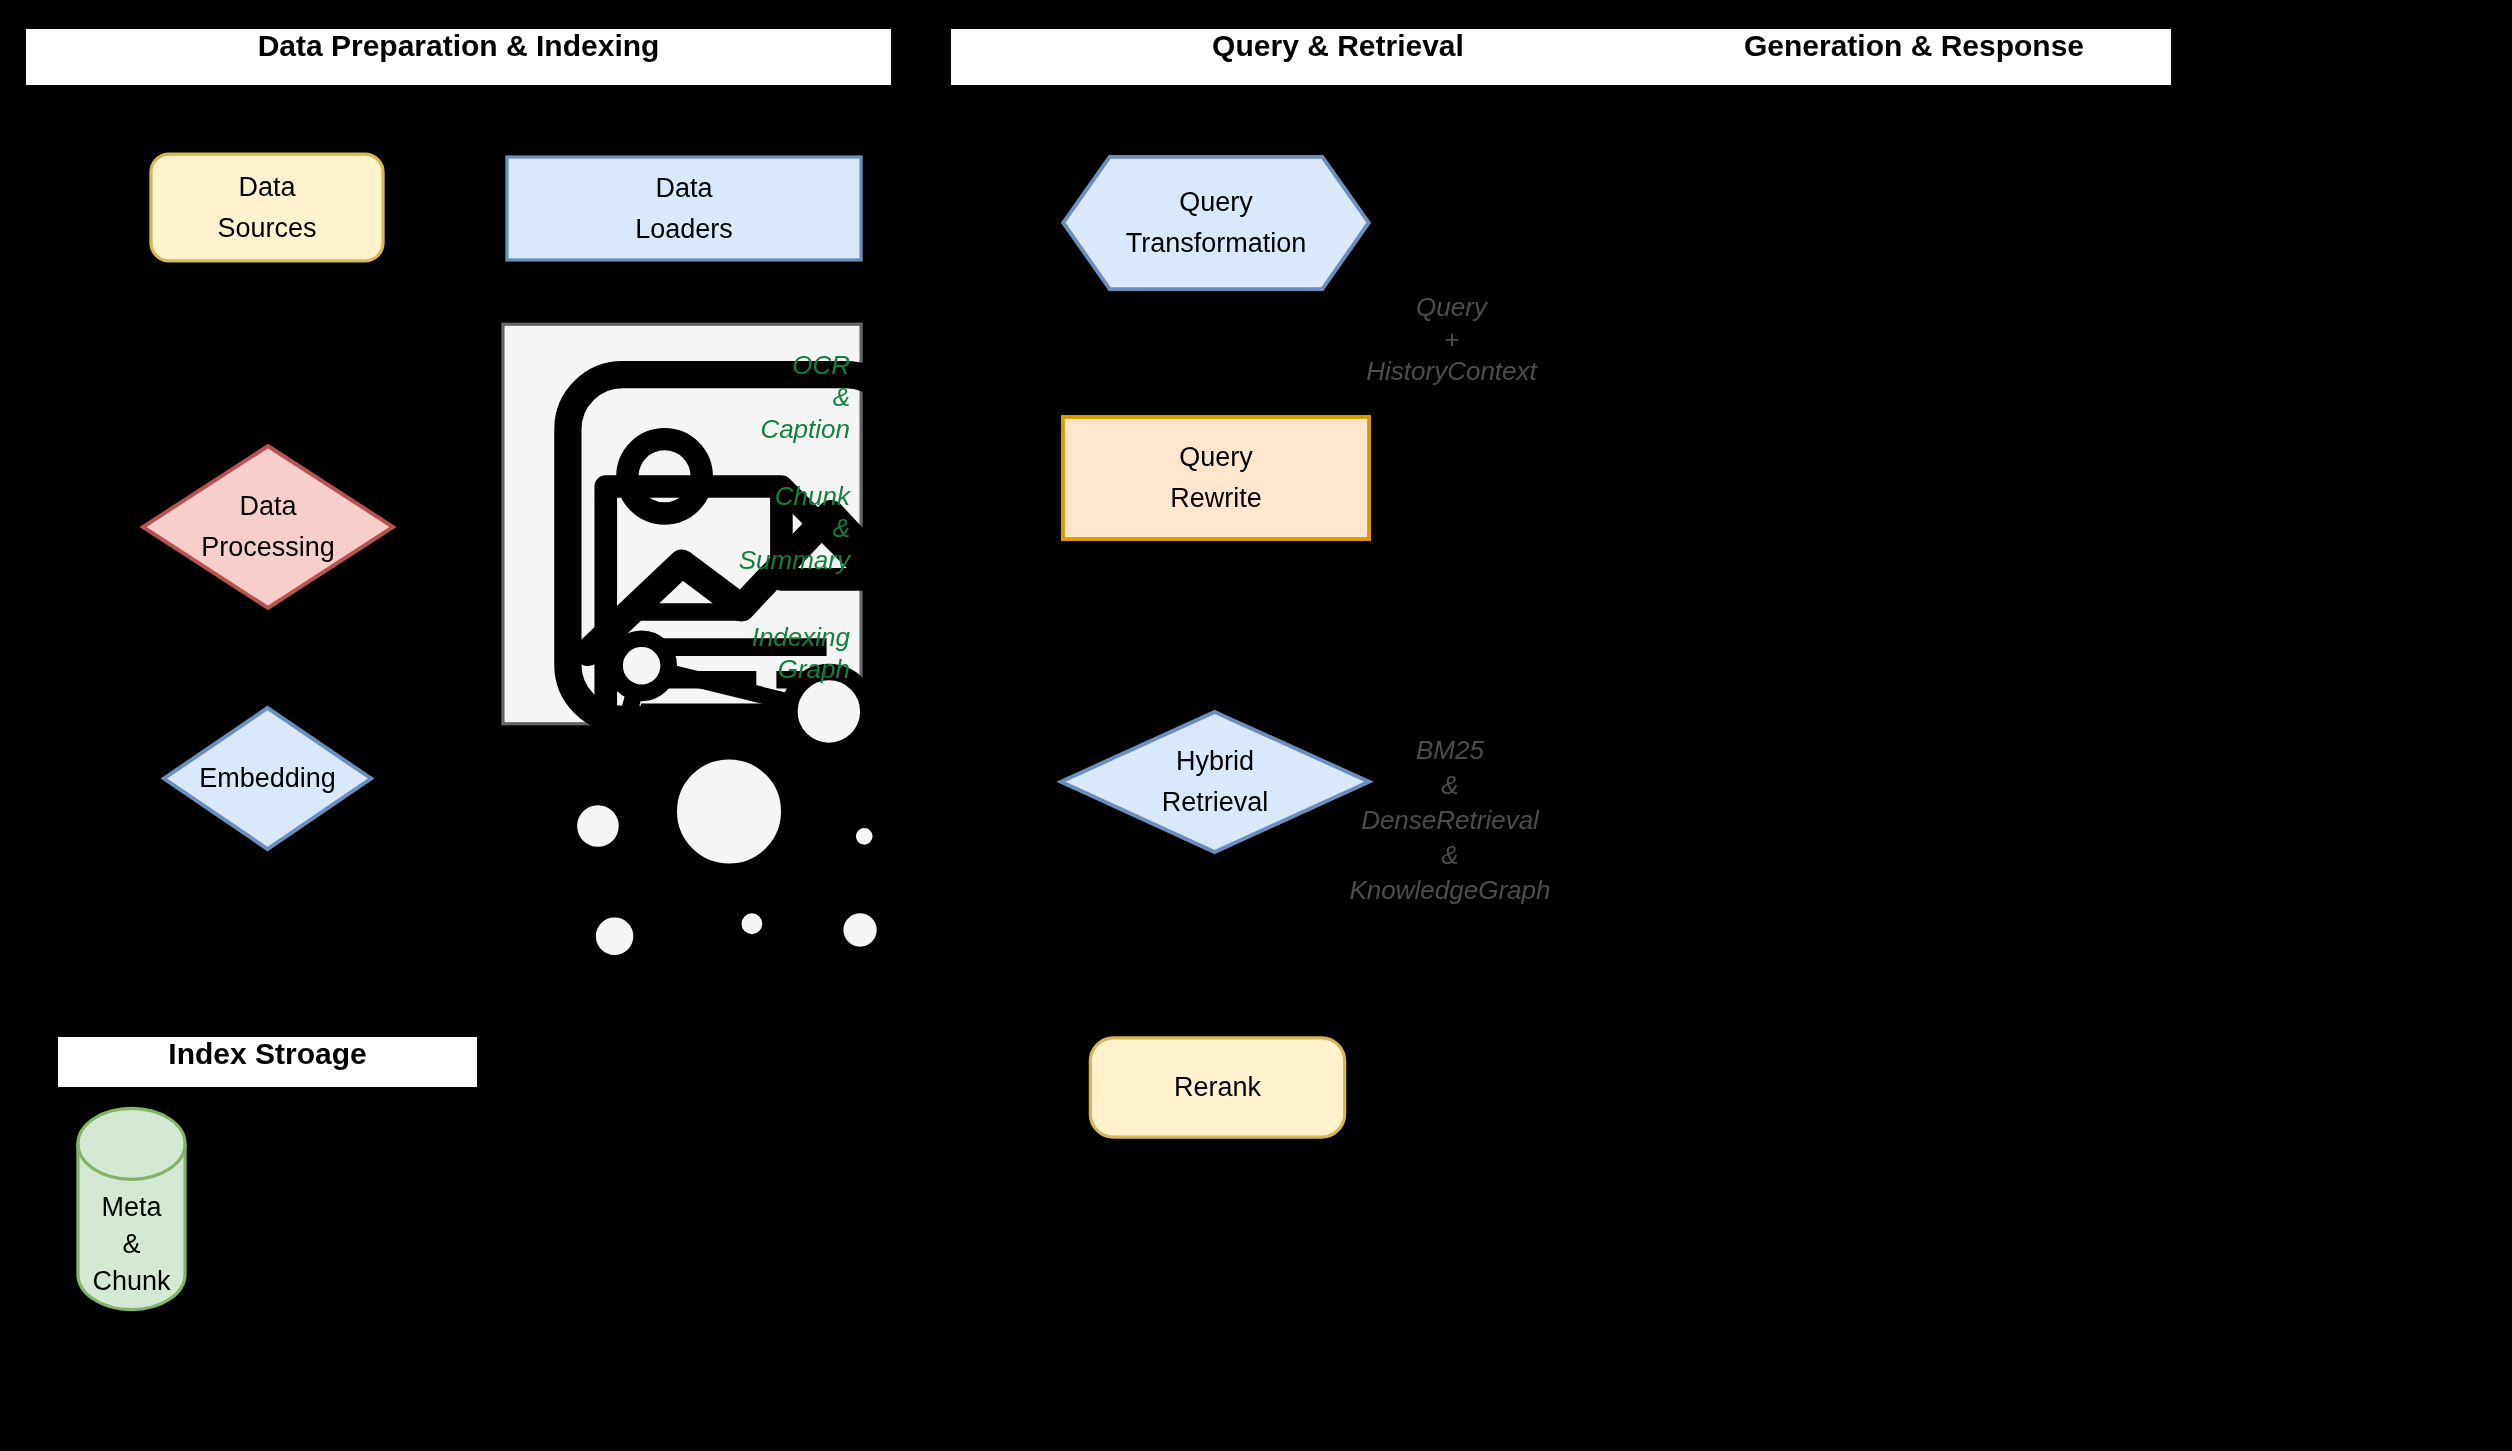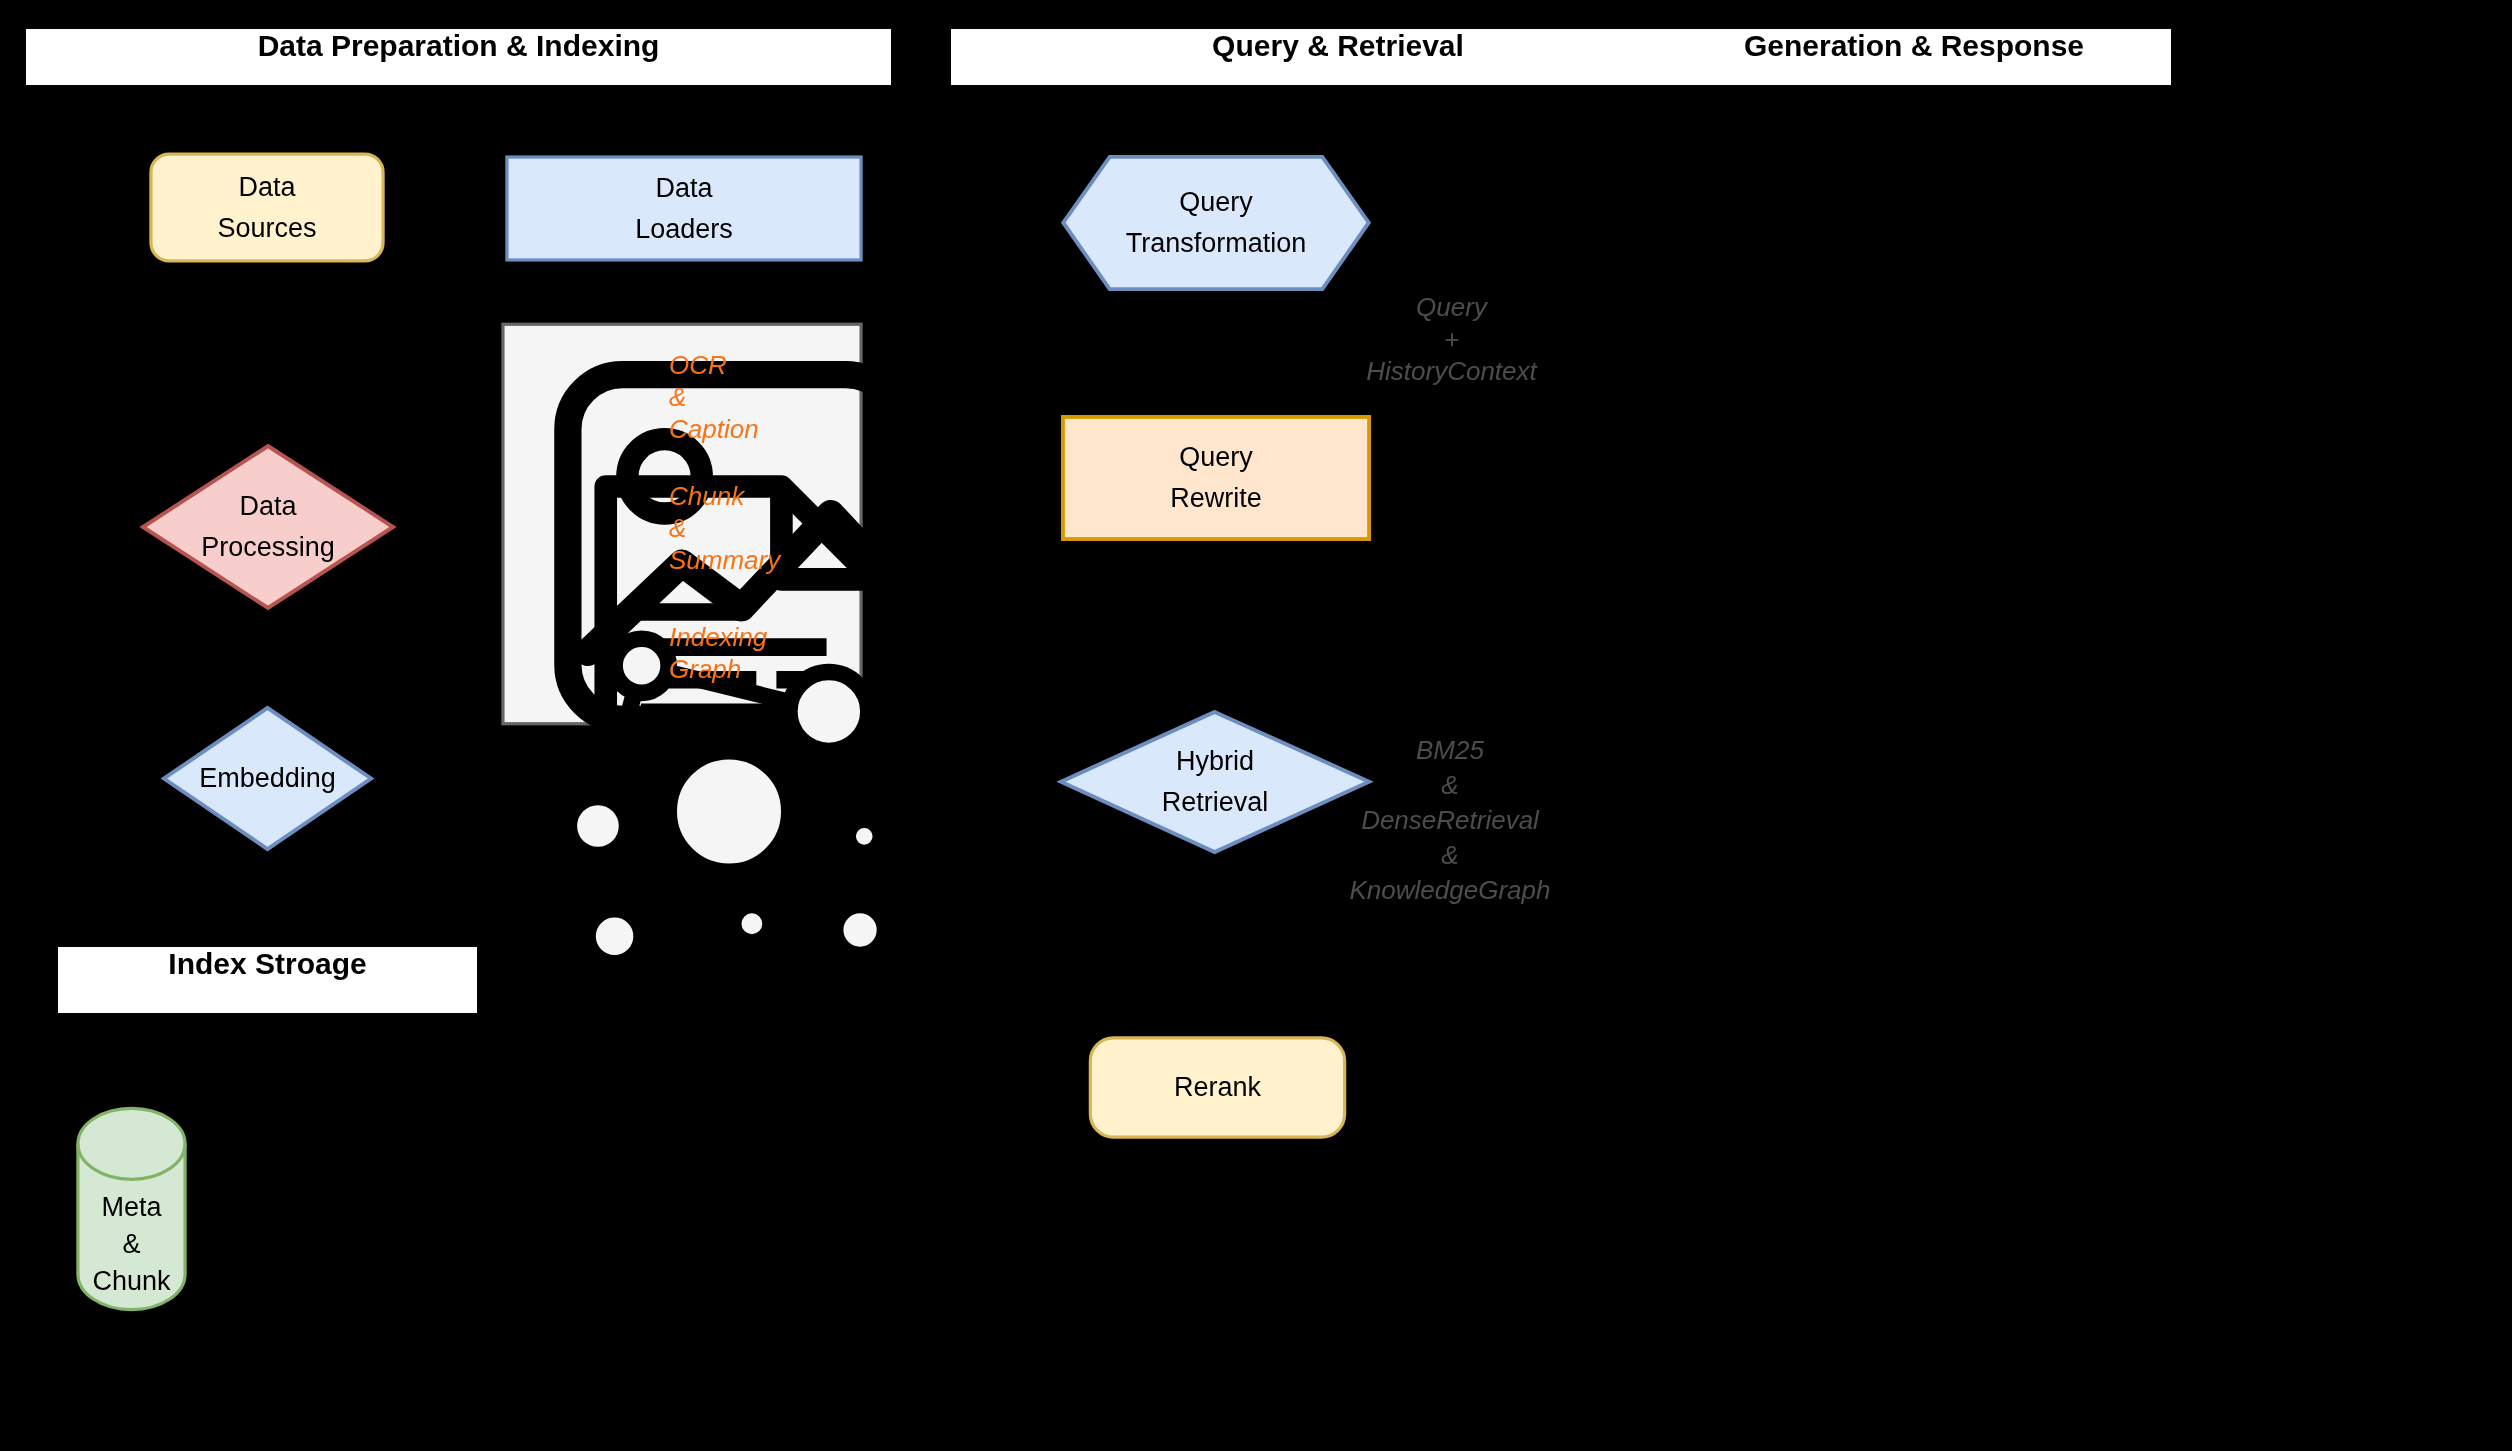--- a/index.html
+++ b/index.html
@@ -8,39 +8,39 @@
   .hbar{position:absolute;background:#FFFFFF;display:flex;align-items:flex-start;justify-content:center;}
   .hbar span{font-weight:bold;font-size:30px;color:#000;white-space:nowrap;}
   .node{position:absolute;}
   .node svg{position:absolute;left:0;top:0;width:100%;height:100%;overflow:visible;}
   .lbl{position:absolute;left:0;top:0;width:100%;height:100%;
        display:flex;align-items:center;justify-content:center;text-align:center;
        font-size:27px;line-height:41px;color:#000;white-space:pre-line;}
   .cyl-lbl{padding-top:70px;box-sizing:border-box;}
   .annot{position:absolute;text-align:center;font-style:italic;font-size:26px;
          color:#4D4D4D;white-space:pre-line;}
-  .detail-lbl{position:absolute;text-align:left;font-style:italic;font-size:26px;
-              line-height:32px;color:#f97316;white-space:pre-line;}
+  .detail-lbl{position:absolute;text-align:right;font-style:italic;font-size:26px;
+              line-height:32px;color:#15803d;white-space:pre-line;}
   .icon{position:absolute;}
 </style>
 </head>
 <body>
 
 <div class="canvas">
 
   <div class="hbar" style="left:26px;top:29px;width:865px;height:56px">
     <span>Data Preparation &amp; Indexing</span>
   </div>
   <div class="hbar" style="left:951px;top:29px;width:774px;height:56px">
     <span>Query &amp; Retrieval</span>
   </div>
   <div class="hbar" style="left:1657px;top:29px;width:514px;height:56px">
     <span>Generation &amp; Response</span>
   </div>
-  <div class="hbar" style="left:58px;top:947px;width:419px;height:66px">
+  <div class="hbar" style="left:58px;top:1037px;width:419px;height:50px">
     <span>Index Stroage</span>
   </div>
 
   <div class="node" style="left:149px;top:152px;width:236px;height:111px">
     <svg viewBox="0 0 365 171">
       <rect x="3" y="3" width="359" height="165" rx="28" stroke-width="5" fill="#FFF2CC" stroke="#D6B656"></rect>
     </svg>
     <div class="lbl">Data
 Sources</div>
   </div>

